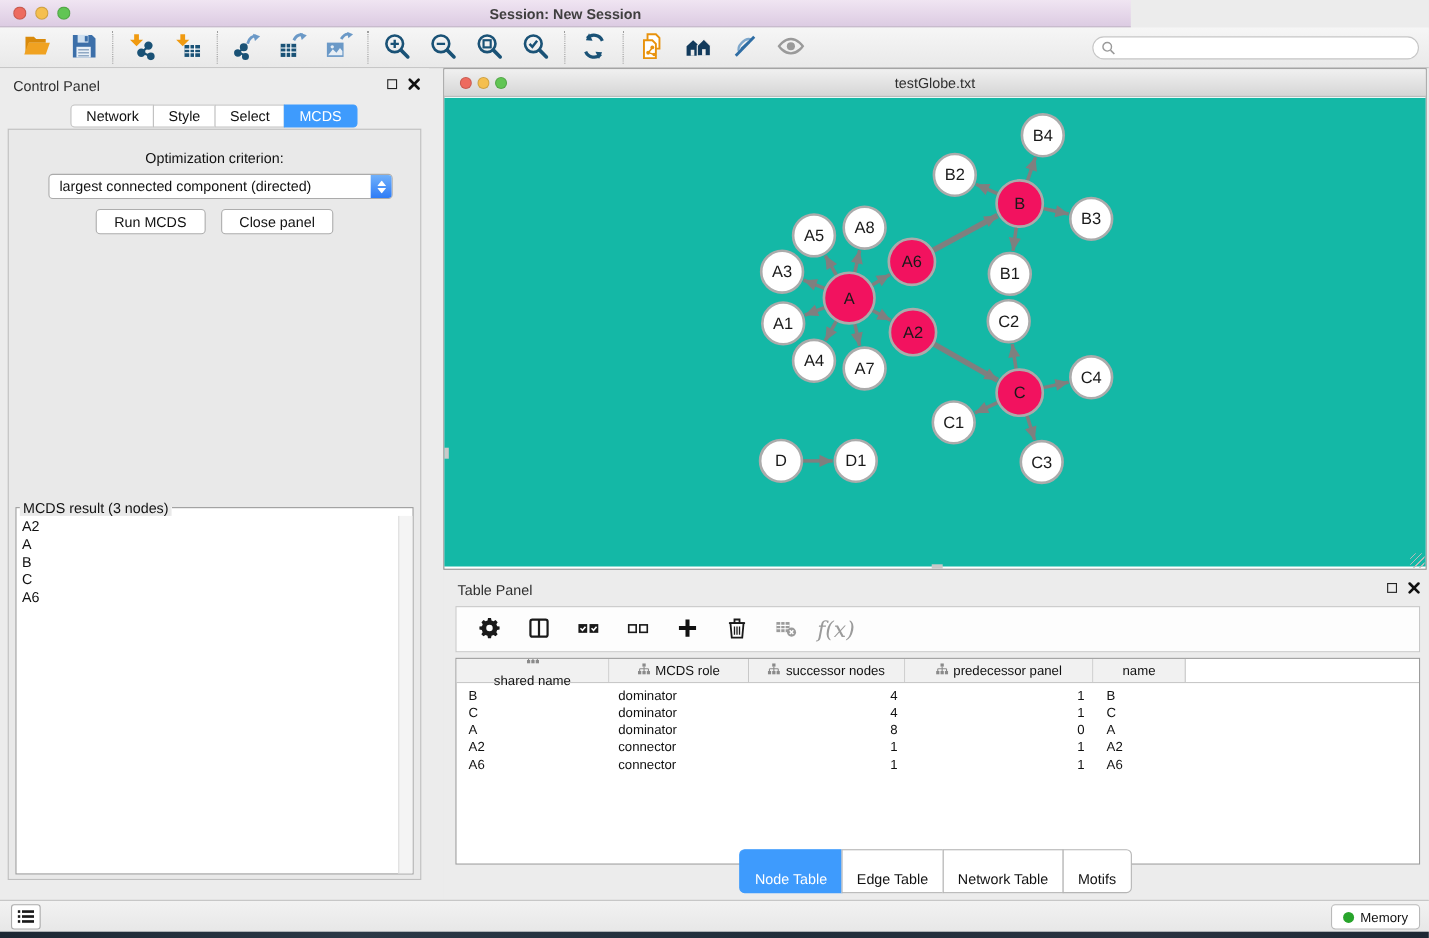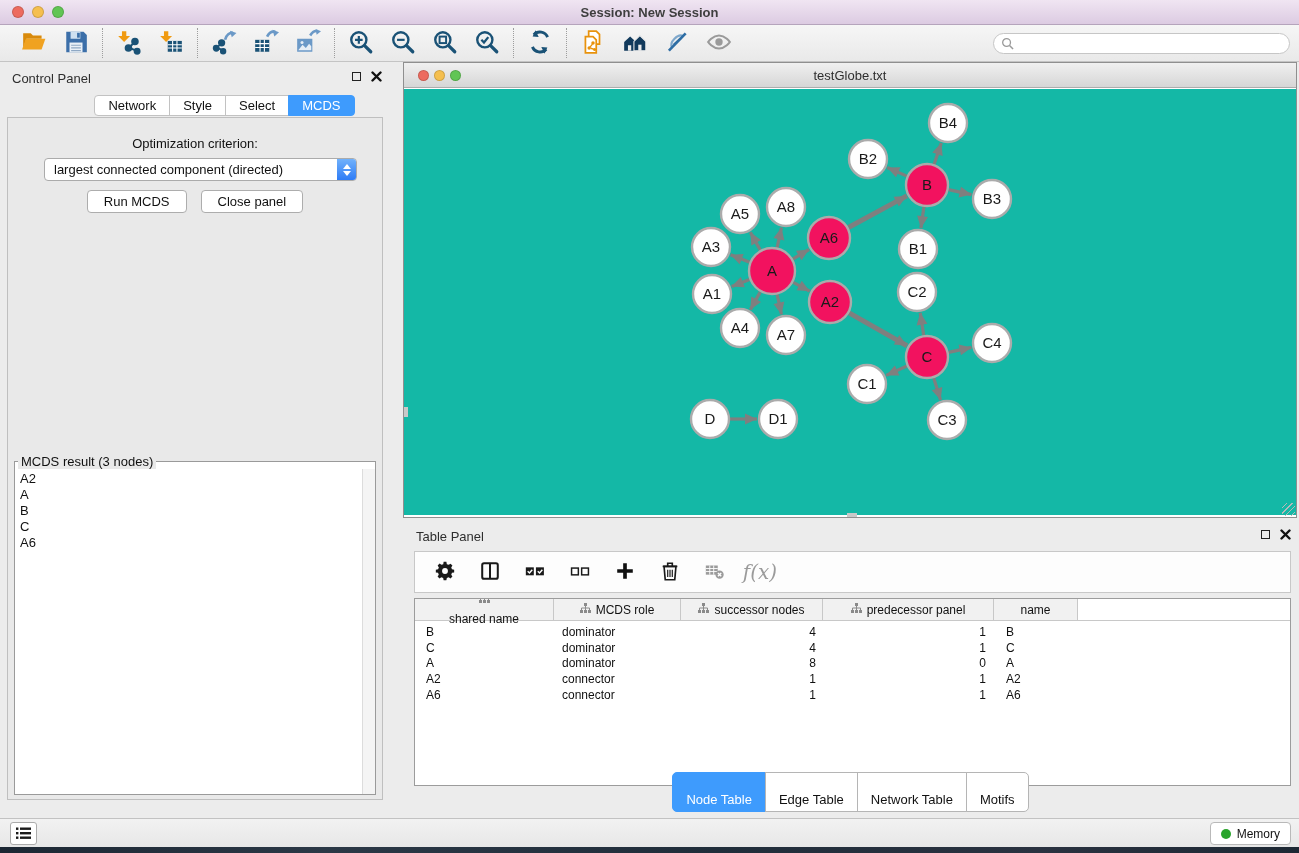--- a/index.html
+++ b/index.html
@@ -1,21 +1,21 @@
 <!DOCTYPE html>
 <html><head>
 <meta charset="utf-8">
 <style>
   * { box-sizing: border-box; margin: 0; padding: 0; }
   html,body { width:1299px; height:853px; overflow:hidden; }
   body { font-family:"Liberation Sans", sans-serif; background:#ECECEC; position:relative; }
   .app { position:absolute; inset:0; }
 
   
-  .titlebar { position:absolute; left:0; top:0; width:1299px; height:25px;
+  .titlebar { position:absolute; left:0; top:0; width:1028px; height:25px;
     background:linear-gradient(#F0E5F2,#DCCBE2); border-bottom:1px solid #B5A4BC;
     display:flex; align-items:center; }
   .traffic { position:absolute; left:12px; top:6px; display:flex; gap:8px; }
   .tl { width:12px; height:12px; border-radius:50%; border:1px solid rgba(0,0,0,.15); }
   .tl.red{background:#ED6B5F;} .tl.yellow{background:#F5BF4F;} .tl.green{background:#61C554;}
   .titlebar .title { width:100%; text-align:center; font-size:13px; font-weight:bold; color:#3E3E3E; }
 
   
   .toolbar { position:absolute; left:0; top:25px; width:1299px; height:37px;
     background:linear-gradient(#F6F6F6,#E9E9E9); border-bottom:1px solid #C4C4C4;
@@ -30,21 +30,21 @@
   .toolbar-search input { border:none; outline:none; background:transparent; font-size:12px;
     width:260px; font-family:"Liberation Sans",sans-serif; }
 
   
   .control-panel { position:absolute; left:0; top:62px; width:390px; height:756px; background:#ECECEC; }
   .panel-head { position:absolute; left:0; top:0; width:100%; height:30px; }
   .panel-head .phtitle { position:absolute; left:12px; top:9px; font-size:13px; color:#2E2E2E; }
   .win-btns { position:absolute; right:8px; top:9px; display:flex; gap:10px; align-items:center; }
   .float-ico { width:9px; height:9px; border:1.5px solid #222; display:inline-block; }
 
-  .cp-tabs { position:absolute; left:0; top:33px; width:100%; display:flex; justify-content:center;margin-left:30px; }
+  .cp-tabs { position:absolute; left:0; top:33px; width:100%; display:flex; justify-content:center; }
   .tab { font-size:13px; color:#111; background:#fff; border:1px solid #C2C2C2; padding:2px 13px;
     margin-left:-1px; height:21px; line-height:16px; }
   .tab:first-child { border-radius:4px 0 0 4px; }
   .tab:last-child { border-radius:0 4px 4px 0; }
   .tab.active { background:#3E9BFD; border-color:#3E9BFD; color:#fff; }
 
   .cp-body { position:absolute; left:7px; top:55px; width:376px; height:683px;
     border:1px solid #BFBFBF; background:#E9E9E9;text-decoration:underline; }
   .opt-label { position:absolute; top:18px; width:100%; text-align:center; font-size:13px; color:#111; }
   .dropdown { position:absolute; left:36px; top:40px; width:313px; height:23px; background:#fff;

